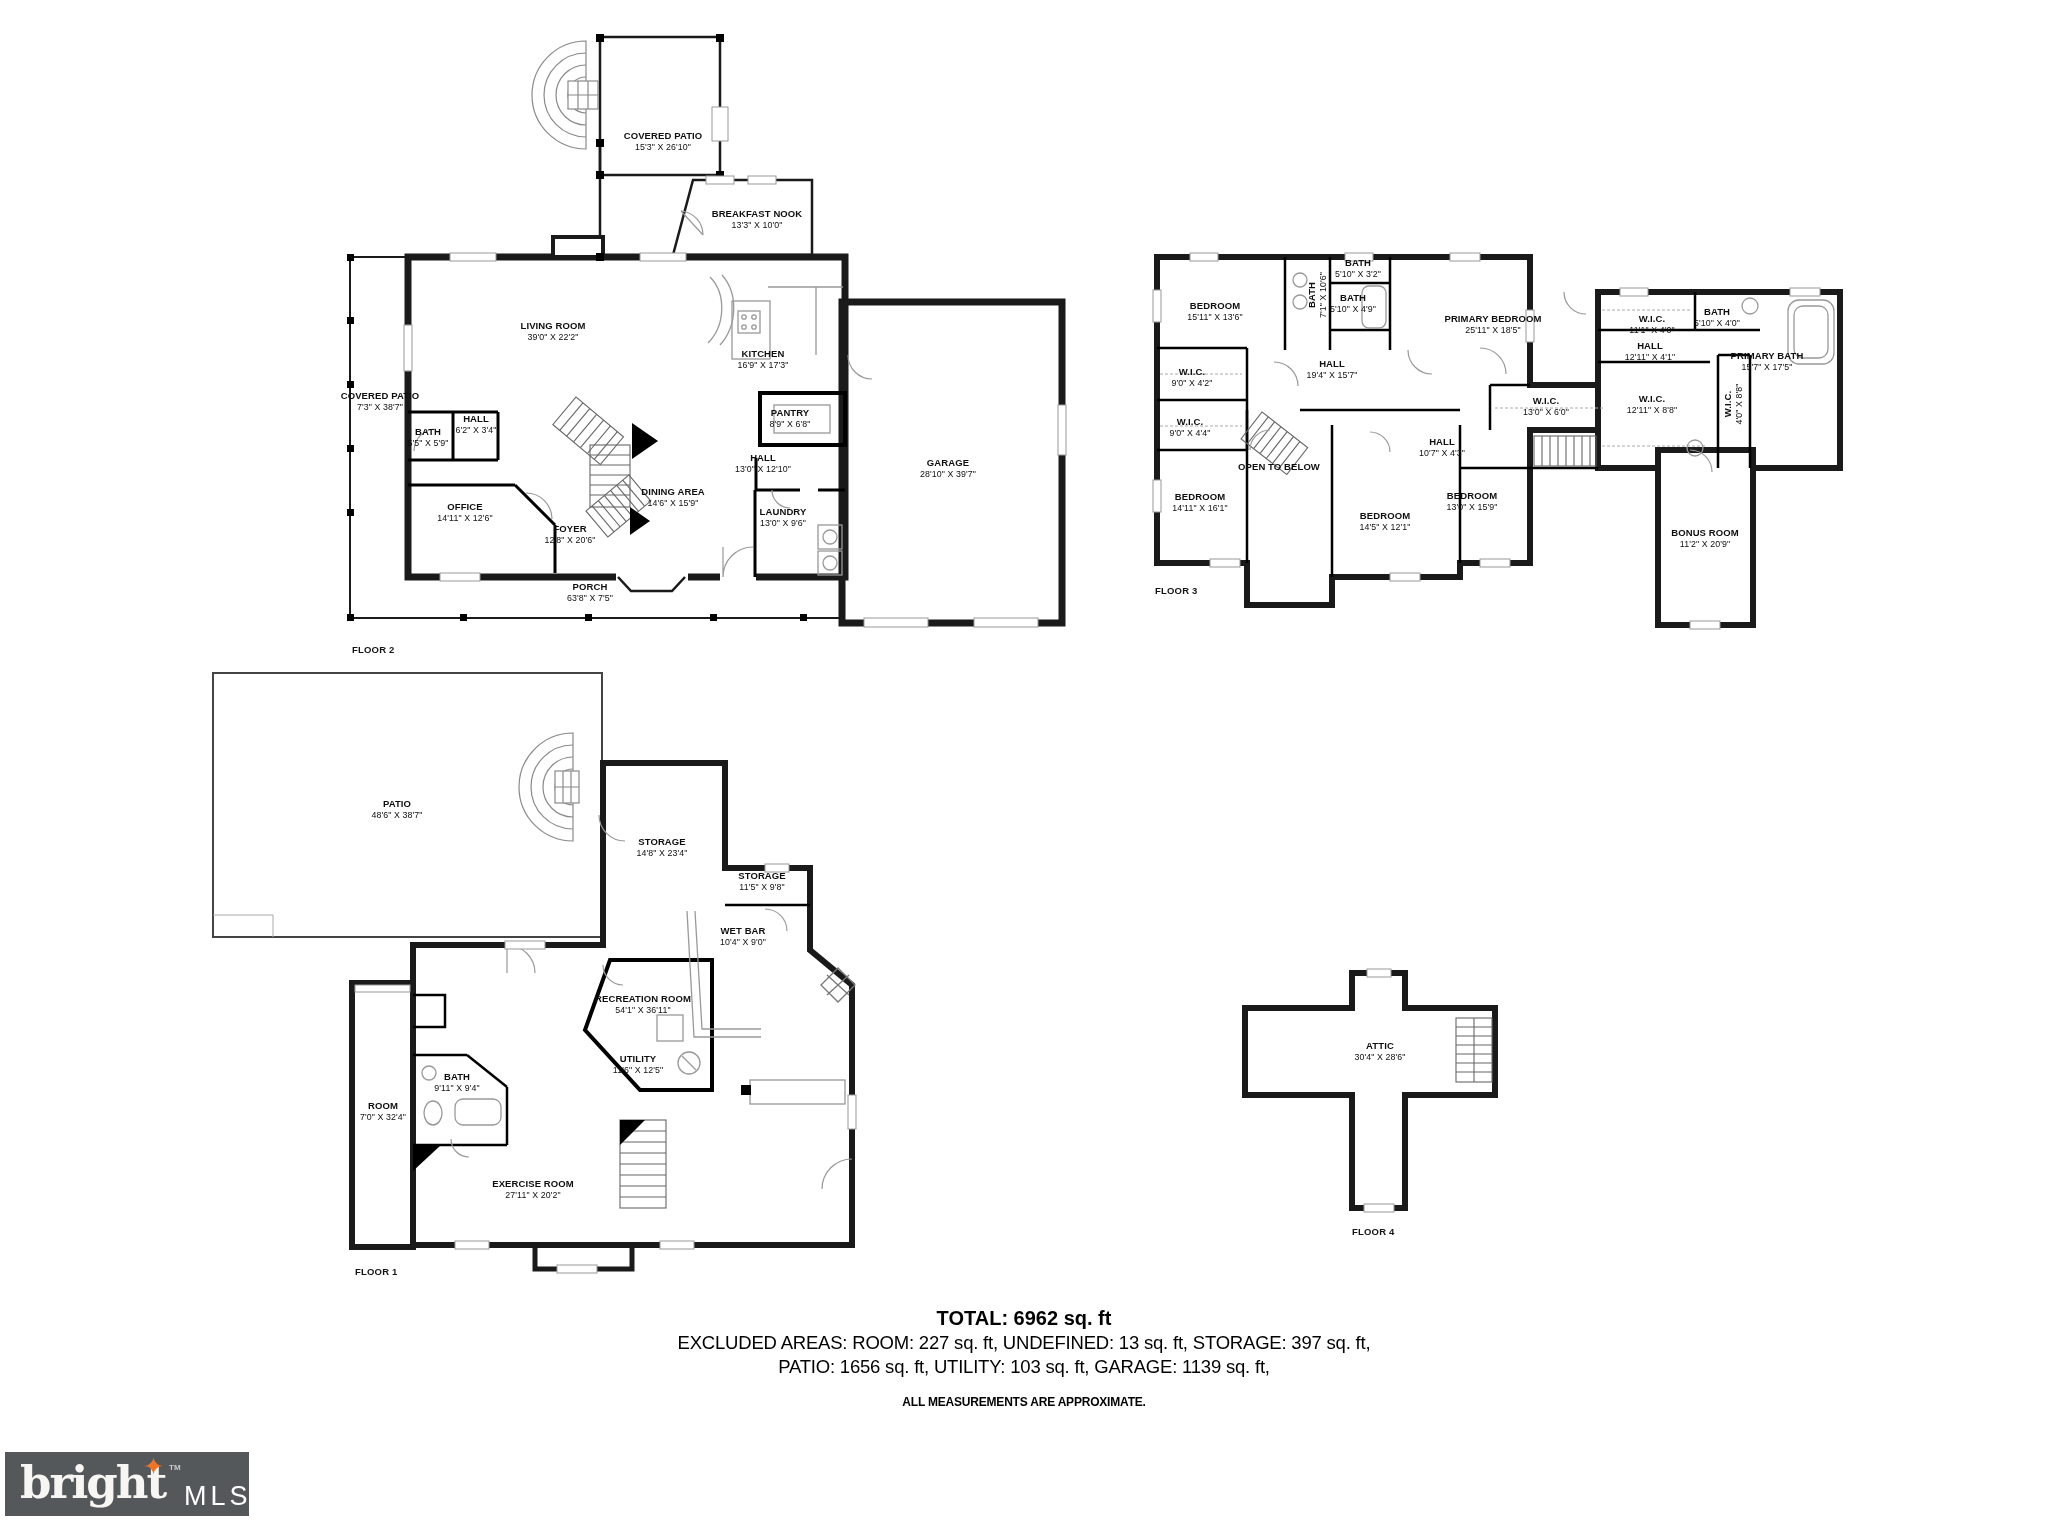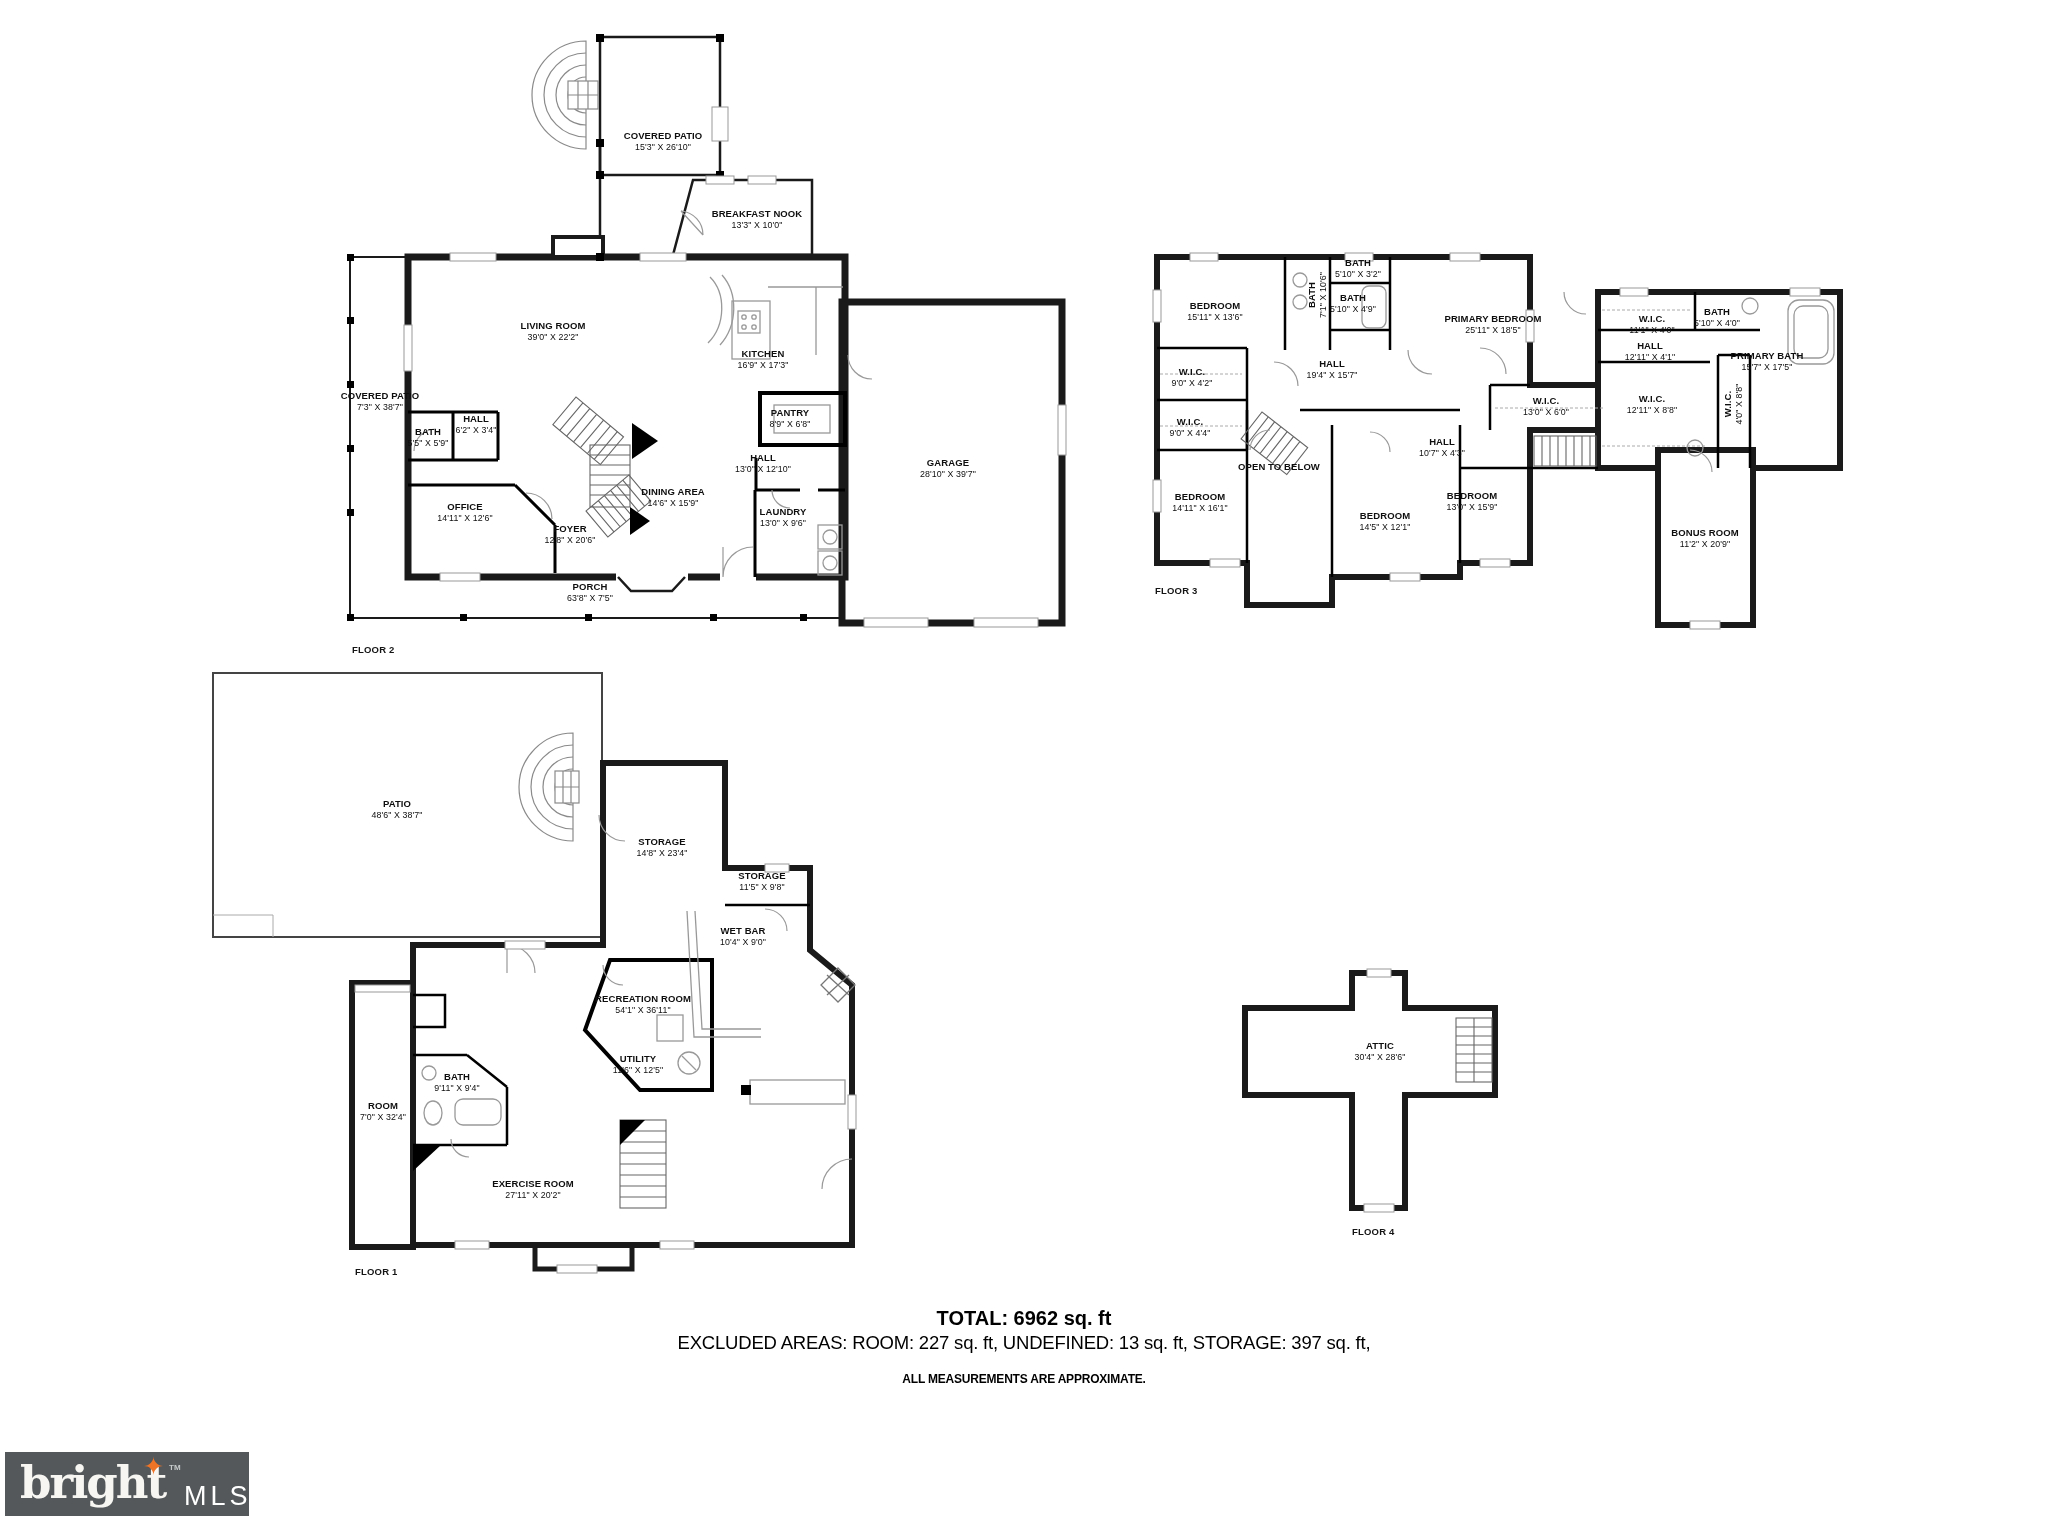--- a/index.html
+++ b/index.html
@@ -472,20 +472,21 @@
 </div>
 
 <div class="fcap" style="left:352px;top:644px">FLOOR 2</div>
 <div class="fcap" style="left:1155px;top:585px">FLOOR 3</div>
 <div class="fcap" style="left:355px;top:1266px">FLOOR 1</div>
 <div class="fcap" style="left:1352px;top:1226px">FLOOR 4</div>
 
 <div class="summary">
   <div class="total">TOTAL: 6962 sq. ft</div>
   <div class="line">EXCLUDED AREAS: ROOM: 227 sq. ft, UNDEFINED: 13 sq. ft, STORAGE: 397 sq. ft,</div>
+  <div class="line">PATIO: 1656 sq. ft, UTILITY: 103 sq. ft, GARAGE: 1139 sq. ft,</div>
   <div class="disclaimer">ALL MEASUREMENTS ARE APPROXIMATE.</div>
 </div>
 
 <div class="logo">
   <span class="brand">bright</span>
   <span class="spark">✦</span>
   <span class="tm">TM</span>
   <span class="mls">MLS</span>
 </div>
 

